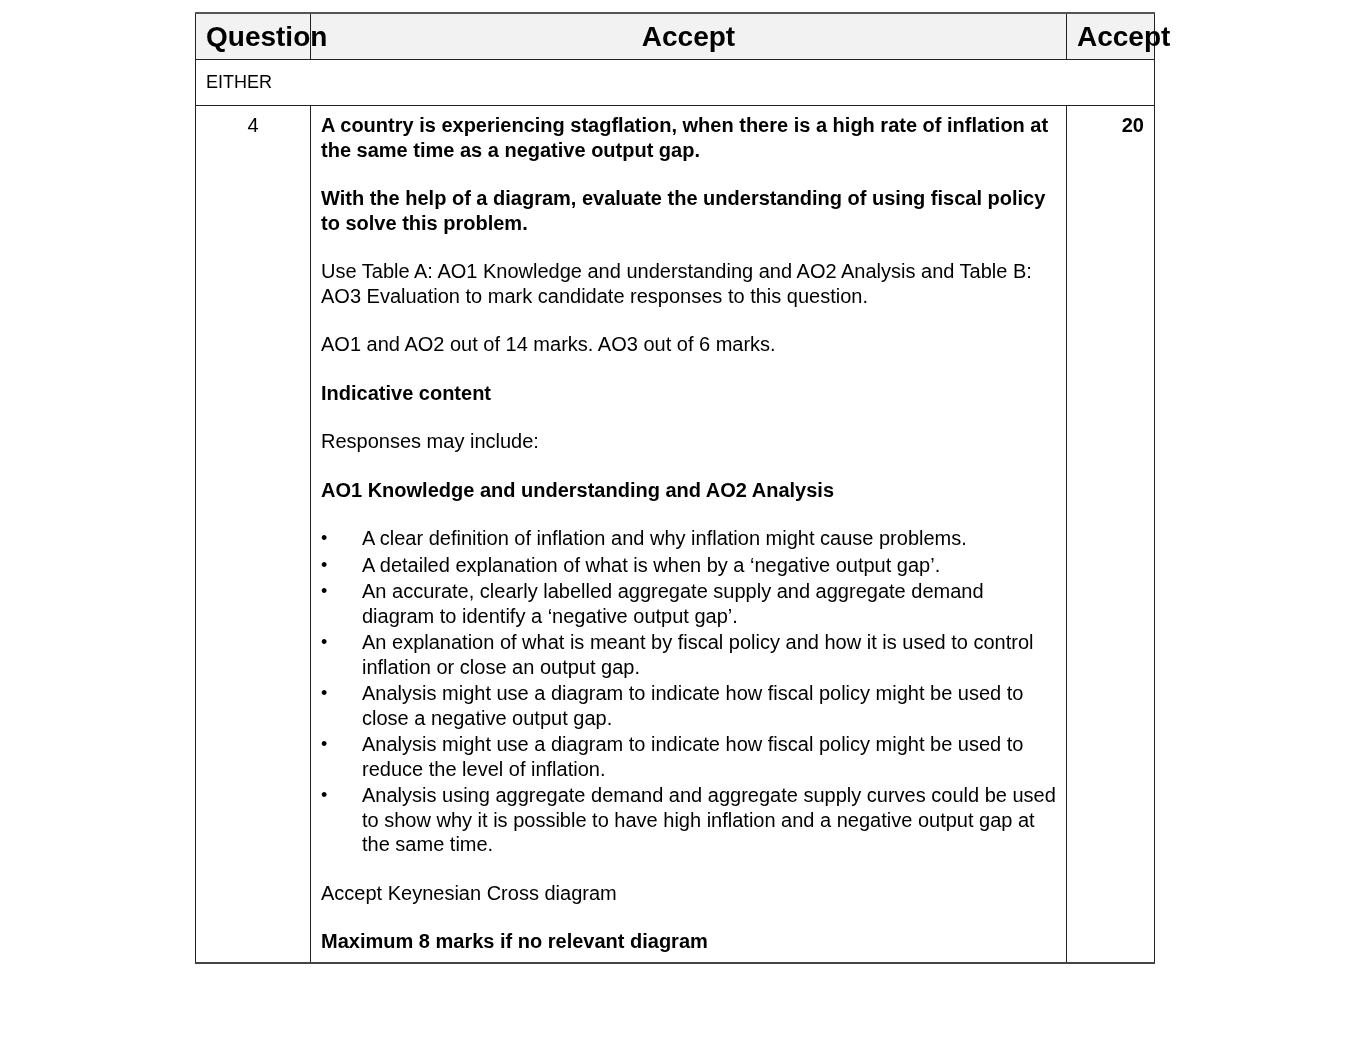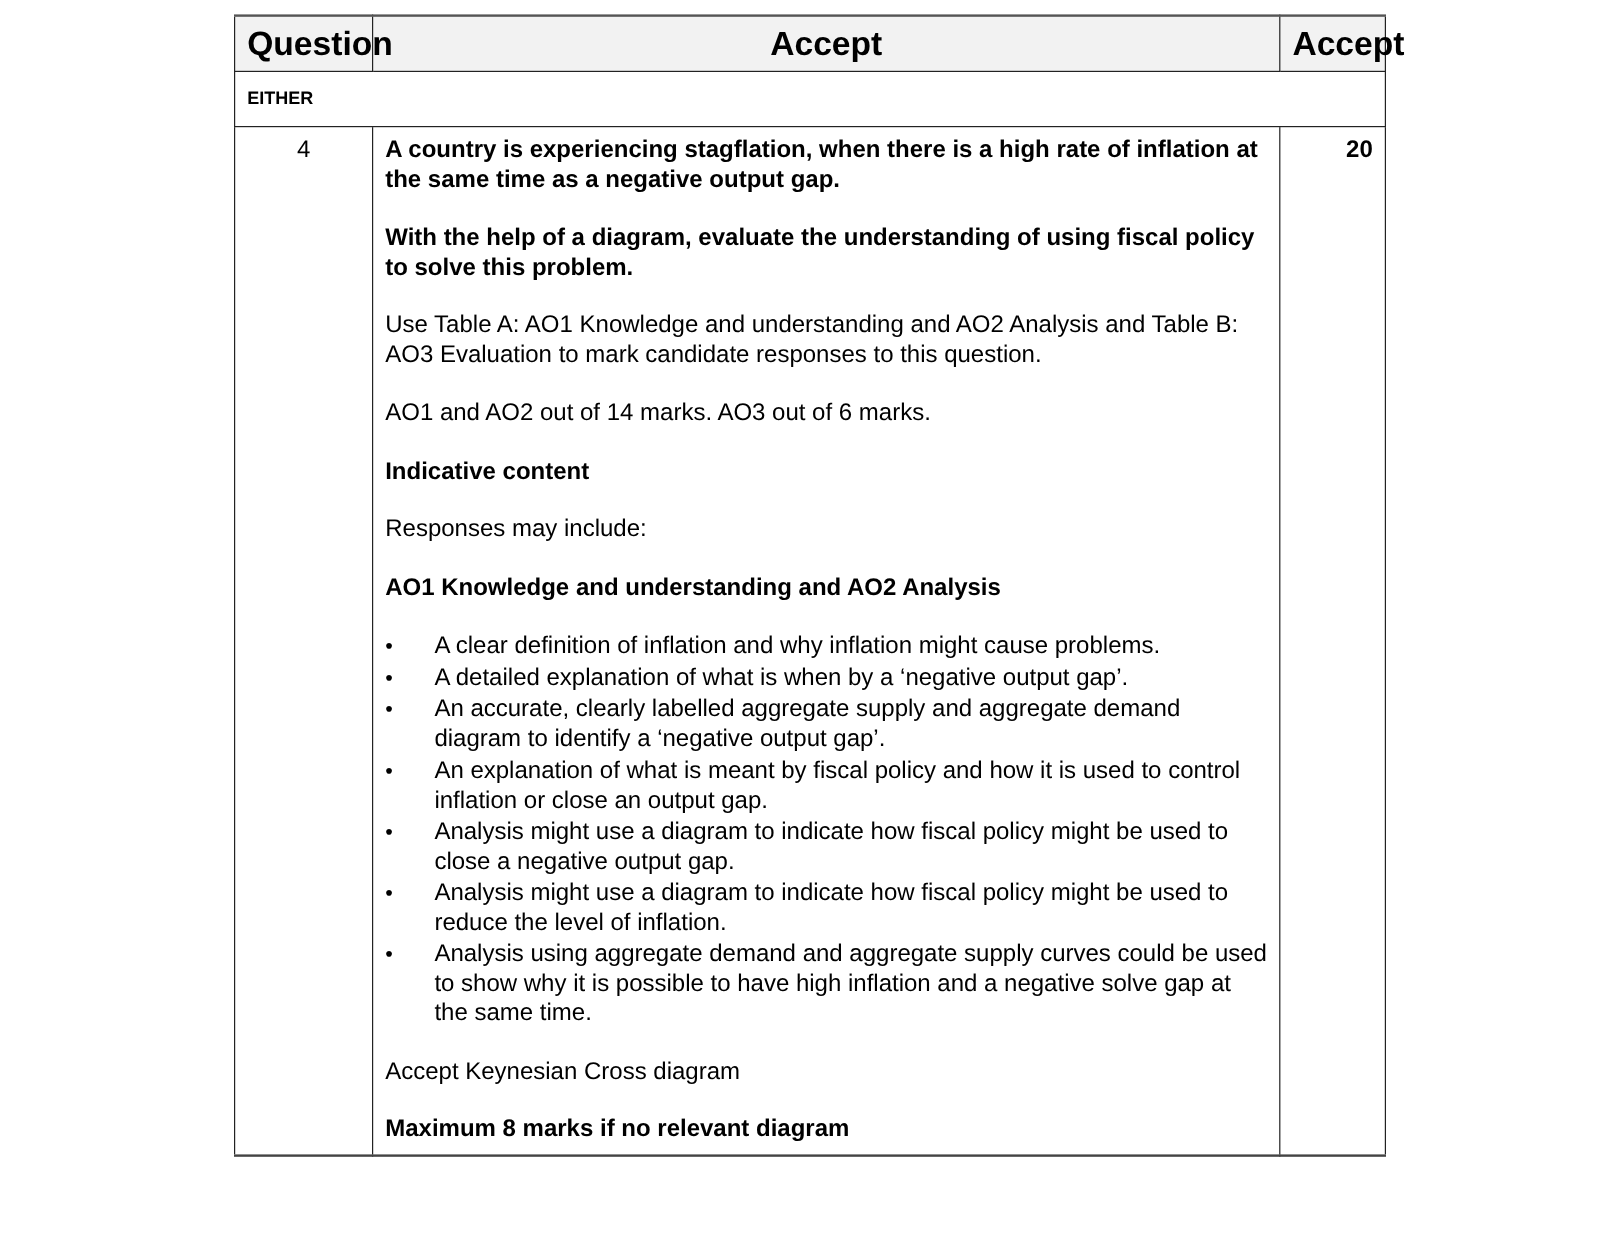--- a/index.html
+++ b/index.html
@@ -11,21 +11,21 @@
   }
   .tbl td, .tbl th { border: 1px solid #222; vertical-align: top; }
   .tbl { border-top: 2px solid #555; border-bottom: 2px solid #444; }
   .hdr th {
     background: #f2f2f2; height: 45px; font-weight: bold; font-size: 28px;
     vertical-align: middle; padding: 0 10px;
   }
   .hdr th.q { text-align: left; }
   .hdr th.a { text-align: center; }
   .hdr th.m { text-align: right; }
-  .either td { height: 45px; vertical-align: middle; font-weight: bold; font-size: 15px; padding: 0 10px; }
+  .either td { height: 45px; vertical-align: middle; font-weight: normal; font-size: 18px; padding: 0 10px; }
   .body-row td { font-size: 20px; line-height: 24.5px; }
   .qnum { text-align: center; padding-top: 7px; }
   .marks { text-align: right; padding: 7px 10px 0 12px; font-weight: bold; }
   .answer { padding: 7px 10px 8px 10px; }
   .answer p { margin: 0 0 24px 0; }
   .answer p:last-child { margin-bottom: 0; }
   .bold { font-weight: bold; }
   ul.bullets { list-style: none; margin: 0 0 24px 0; padding: 0; }
   ul.bullets li { position: relative; padding-left: 41px; margin-bottom: 2px; }
   ul.bullets li .dot { position: absolute; left: 0; top: 0; width: 12px; text-align: left; font-size: 18px; }
@@ -58,21 +58,21 @@
       <p class="bold">Indicative content</p>
       <p>Responses may include:</p>
       <p class="bold">AO1 Knowledge and understanding and AO2 Analysis</p>
       <ul class="bullets">
         <li><span class="dot">•</span><span>A clear definition of inflation and why inflation might cause problems.</span></li>
         <li><span class="dot">•</span><span>A detailed explanation of what is when by a ‘negative output gap’.</span></li>
         <li><span class="dot">•</span><span>An accurate, clearly labelled aggregate supply and aggregate demand diagram to identify a ‘negative output gap’.</span></li>
         <li><span class="dot">•</span><span>An explanation of what is meant by fiscal policy and how it is used to control inflation or close an output gap.</span></li>
         <li><span class="dot">•</span><span>Analysis might use a diagram to indicate how fiscal policy might be used to close a negative output gap.</span></li>
         <li><span class="dot">•</span><span>Analysis might use a diagram to indicate how fiscal policy might be used to reduce the level of inflation.</span></li>
-        <li><span class="dot">•</span><span>Analysis using aggregate demand and aggregate supply curves could be used to show why it is possible to have high inflation and a negative solve gap at the same time.</span></li>
+        <li><span class="dot">•</span><span>Analysis using aggregate demand and aggregate supply curves could be used to show why it is possible to have high inflation and a negative output gap at the same time.</span></li>
       </ul>
       <p>Accept Keynesian Cross diagram</p>
       <p class="bold">Maximum 8 marks if no relevant diagram</p>
     </td>
     <td class="marks">20</td>
   </tr>
 </tbody>
   </table>
 
 </body></html>

